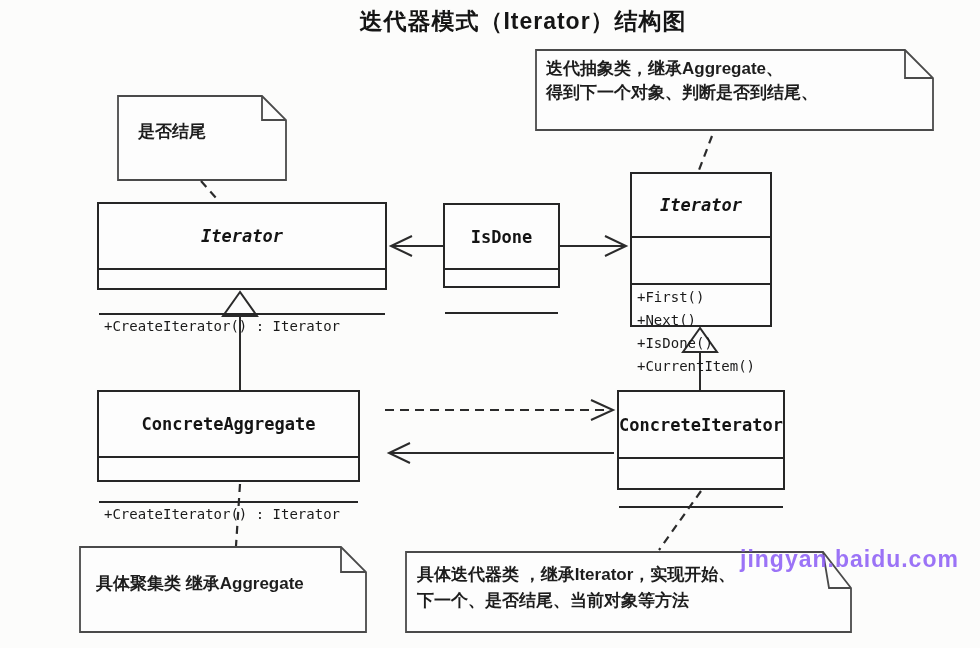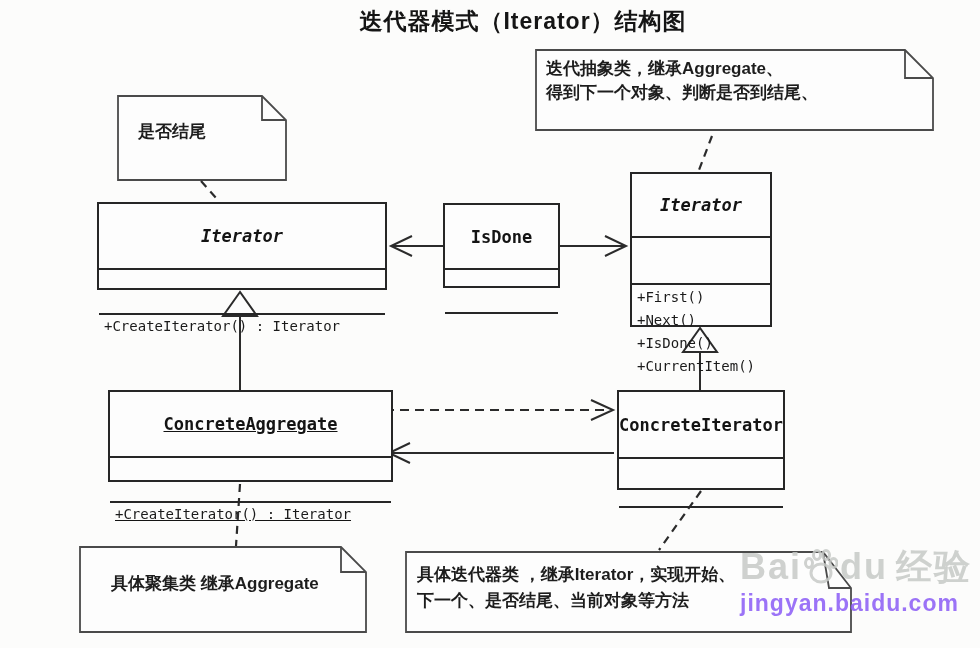--- a/index.html
+++ b/index.html
@@ -40,38 +40,38 @@
   #cls-client { left:443px; top:203px; width:117px; height:85px; }
   #cls-client .cls-title { flex:0 0 27px; }
   #cls-client .cls-attrs { flex:0 0 26px; }
   #cls-client .cls-bottom { flex:1; }
 
   #cls-iterator { left:630px; top:172px; width:142px; height:155px; }
   #cls-iterator .cls-title { flex:0 0 26px; }
   #cls-iterator .cls-attrs { flex:0 0 29px; }
   #cls-iterator .cls-methods { flex:1; padding-top:1px; }
 
-  #cls-concagg { left:108px; top:390px; width:285px; height:92px;text-decoration:underline; }
+  #cls-concagg { left:97px; top:390px; width:263px; height:92px; }
   #cls-concagg .cls-title { flex:0 0 28px; }
   #cls-concagg .cls-attrs { flex:0 0 27px; }
   #cls-concagg .cls-methods { flex:1; }
 
   #cls-conciter { left:617px; top:390px; width:168px; height:100px; }
   #cls-conciter .cls-title { flex:0 0 29px;border-radius:13px; }
   #cls-conciter .cls-attrs { flex:0 0 31px; }
   #cls-conciter .cls-bottom { flex:1; }
 
   
   .note-text {
     position:absolute; z-index:2; font-weight:bold; color:#1d1d1d;
     font-size:17px; white-space:nowrap;
   }
   #nt-a { left:138px; top:120px; }
   #nt-b { left:546px; top:57px;  line-height:24px; }
-  #nt-c { left:111px;  top:572px;text-align:center; }
+  #nt-c { left:96px;  top:572px;text-align:center; }
   #nt-d { left:417px; top:562px; line-height:26px; }
 
   
   .watermark { position:absolute; left:740px; top:545px; z-index:3; opacity:0.85; }
   .wm1 {
     display:flex; align-items:center; font-size:36px; font-weight:bold;
     color:#c7cac7; letter-spacing:2px; line-height:44px;
   }
   .wm-tag { margin-left:8px; }
   .wm2 { font-size:23px; letter-spacing:1px; margin-top:1px; color:#8b5cf6; font-weight:bold; }
@@ -188,30 +188,16 @@
   </div>
   <div class="note-text" id="nt-c">
     <div>具体聚集类 继承Aggregate</div>
   </div>
   <div class="note-text" id="nt-d">
     <div>具体迭代器类 ，继承Iterator，实现开始、</div>
     <div>下一个、是否结尾、当前对象等方法</div>
   </div>
 
   <div class="watermark">
-    <div class="wm1">
-      <span>Bai</span>
-      <span style="display:inline-flex; margin:0 2px;">
-        <svg width="34" height="38" viewBox="0 0 34 38" fill="none" stroke="#c7cac7" stroke-width="3">
-          <ellipse cx="17" cy="25" rx="10" ry="9"></ellipse>
-          <ellipse cx="5" cy="15" rx="3.5" ry="4.5"></ellipse>
-          <ellipse cx="13" cy="7" rx="3.5" ry="4.5"></ellipse>
-          <ellipse cx="22" cy="7" rx="3.5" ry="4.5"></ellipse>
-          <ellipse cx="29.5" cy="15" rx="3.5" ry="4.5"></ellipse>
-        </svg>
-      </span>
-      <span>du</span>
-      <span class="wm-tag">经验</span>
-    </div>
     <div class="wm2">jingyan.baidu.com</div>
   </div>
 
 </div>
 
 </body></html>

